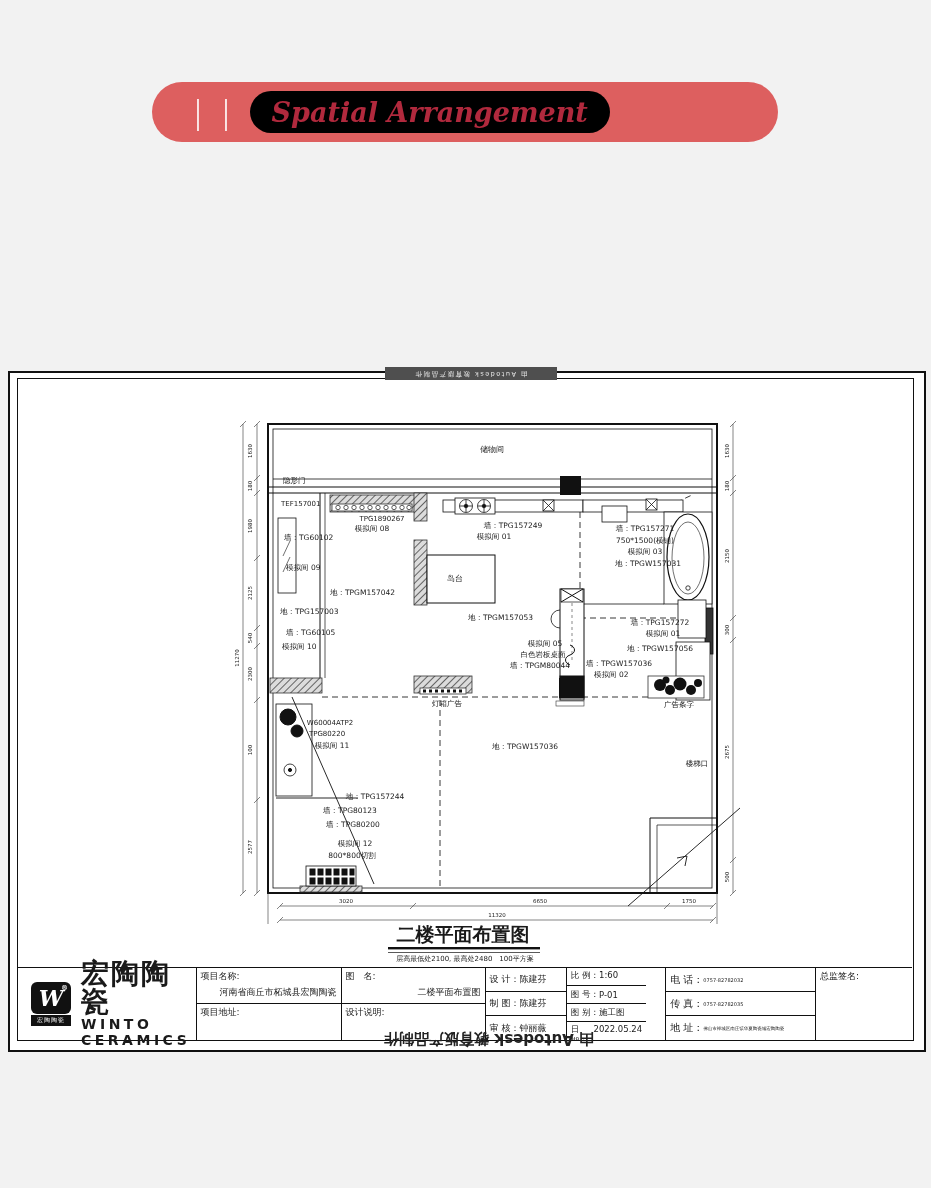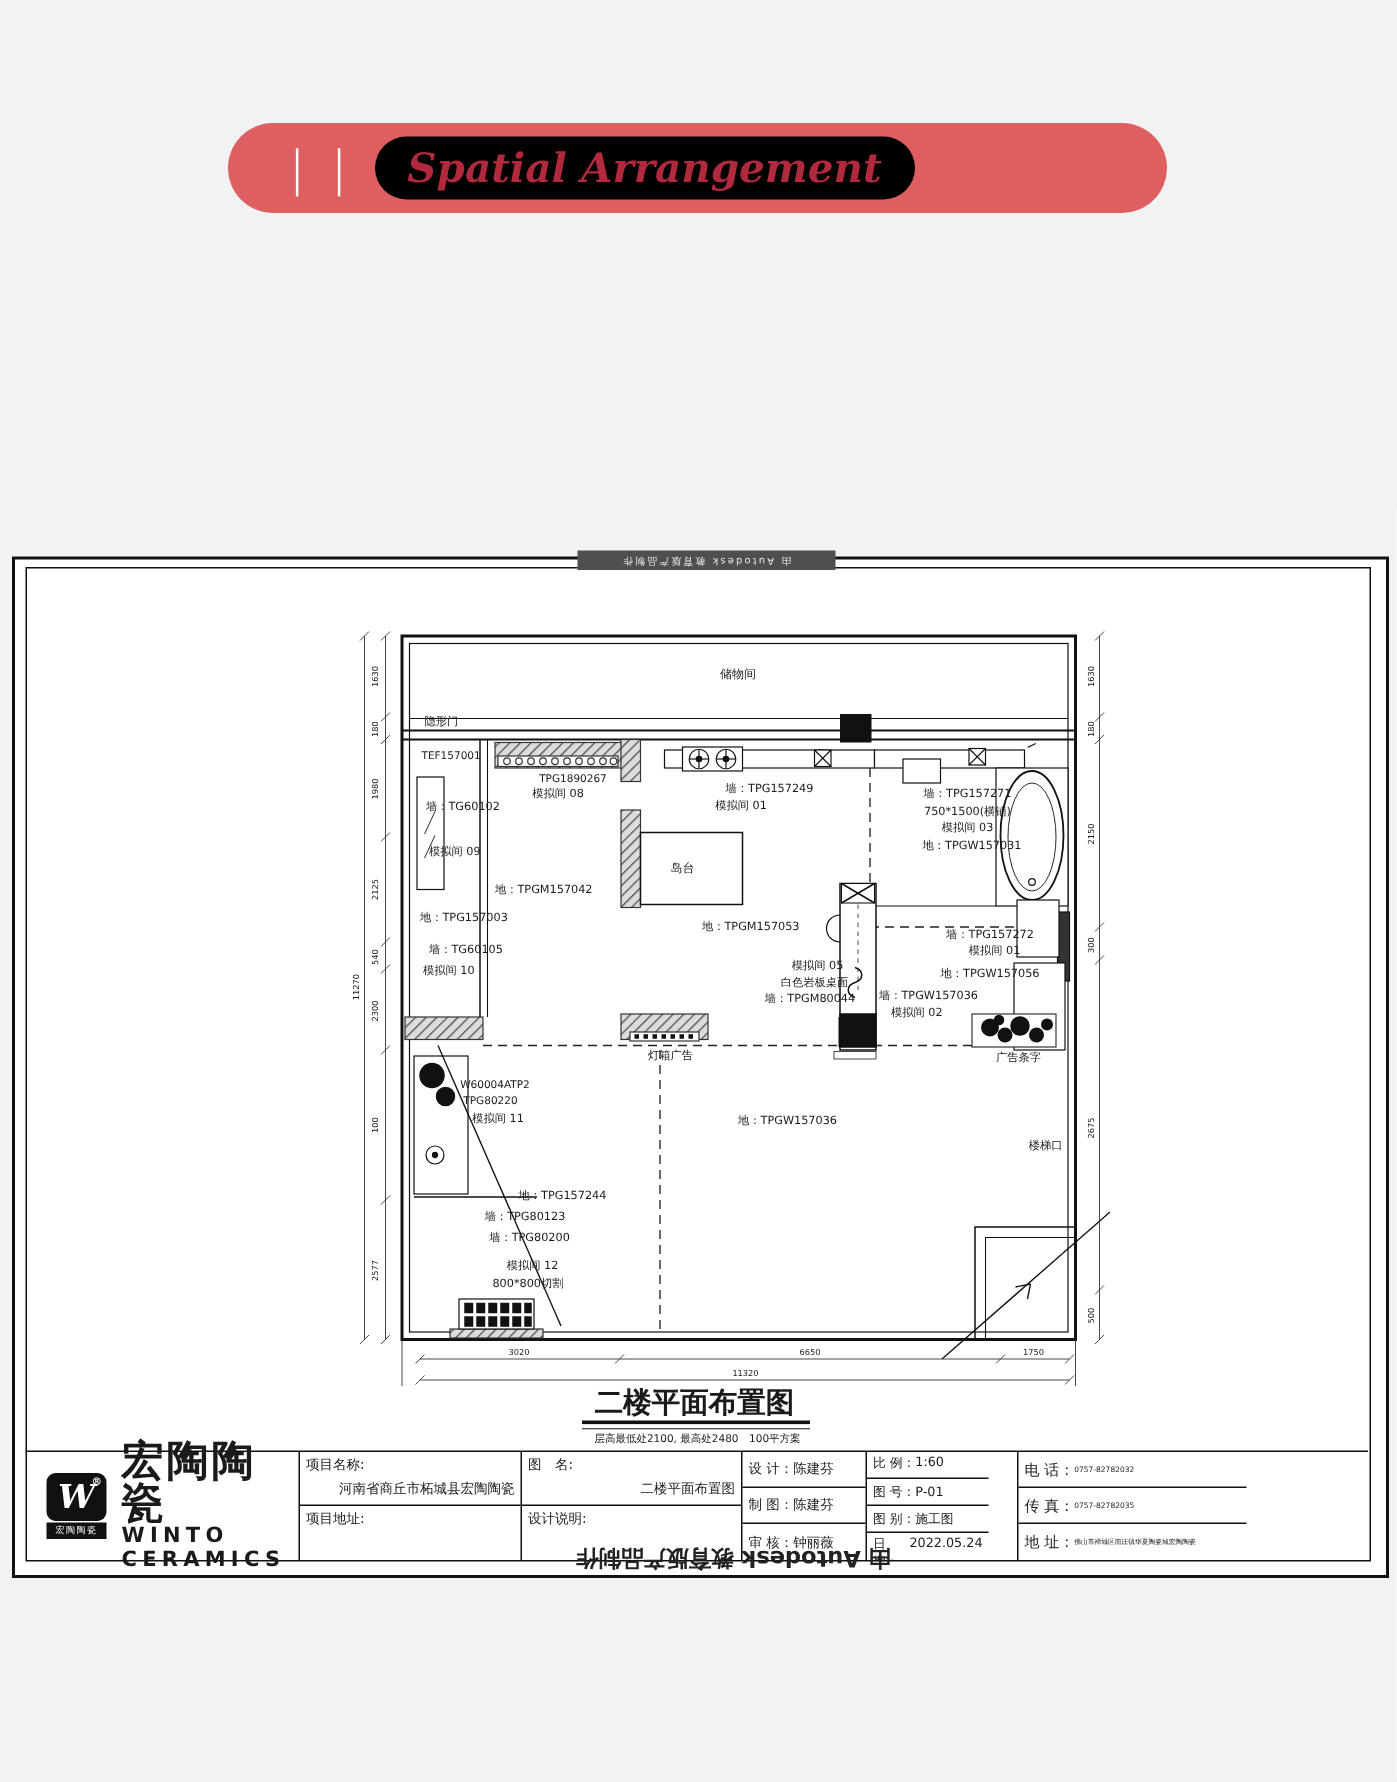--- a/index.html
+++ b/index.html
@@ -391,17 +391,22 @@
     <div class="tb-row" style="height:24px;display:flex;align-items:center;">
       <span style="font-size:10px;">传 真：</span>
       <span class="tiny">0757-82782035</span>
     </div>
     <div class="tb-row" style="height:24px;display:flex;align-items:center;">
       <span style="font-size:10px;">地 址：</span>
       <span class="addr-tiny">佛山市禅城区南庄镇华夏陶瓷城宏陶陶瓷</span>
     </div>
   </div>
 
+  <div class="tb-col" style="width:99px;">
+    <div class="tb-row" style="height:72px;">
+      <span>总监签名:</span>
+    </div>
+  </div>
 </div>
 
 <div class="abs wm-bottom">
   <span>由 Autodesk 教育版产品制作</span>
 </div>
 
 </body></html>

